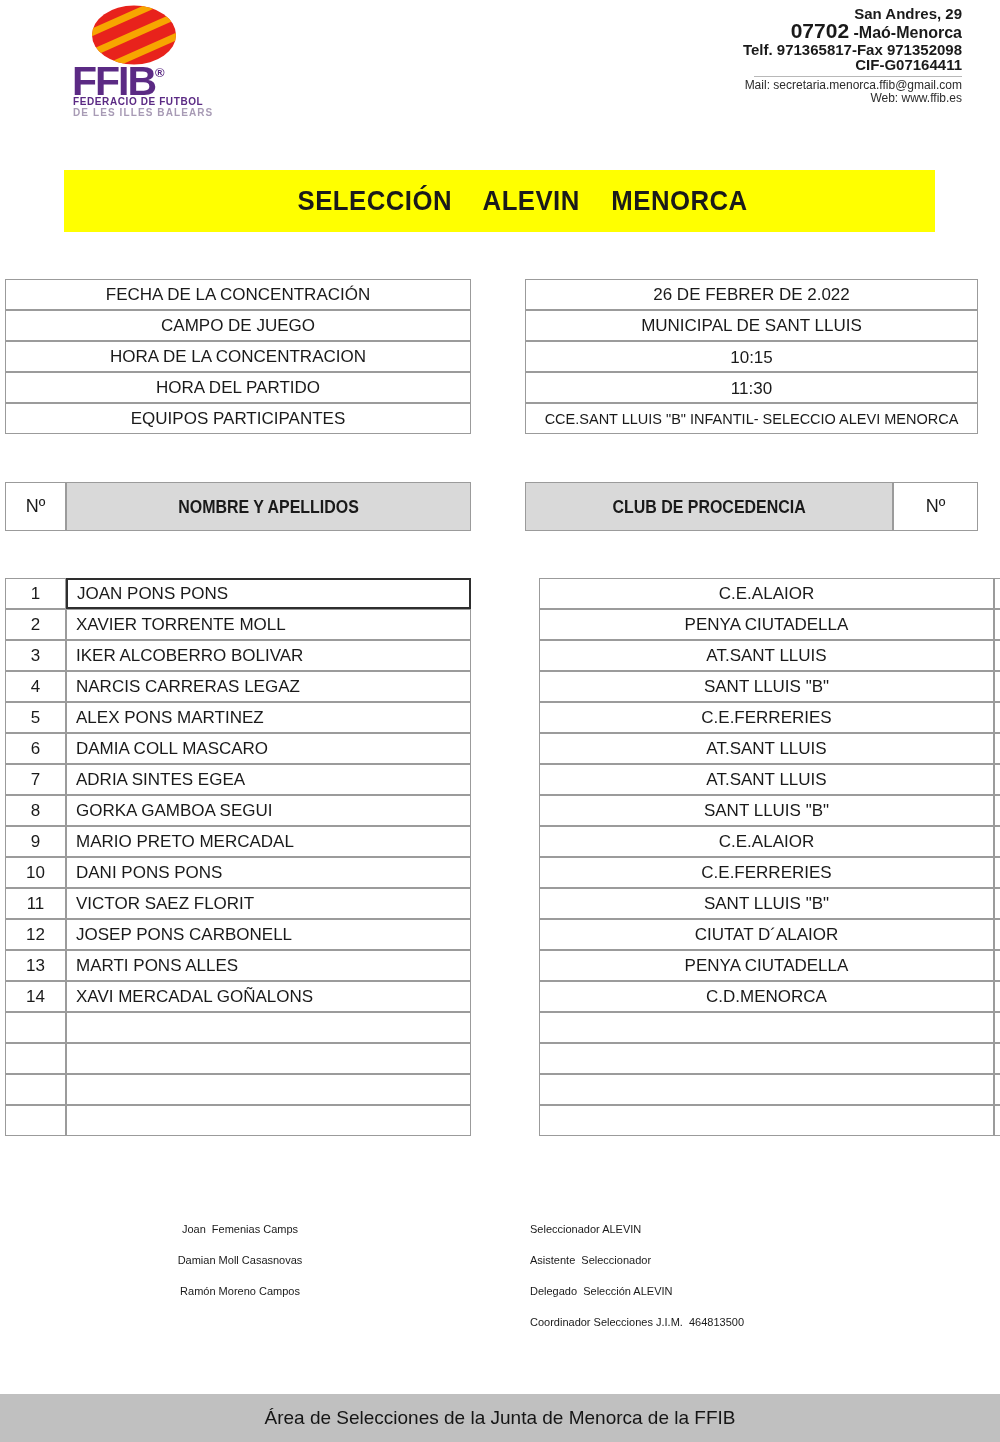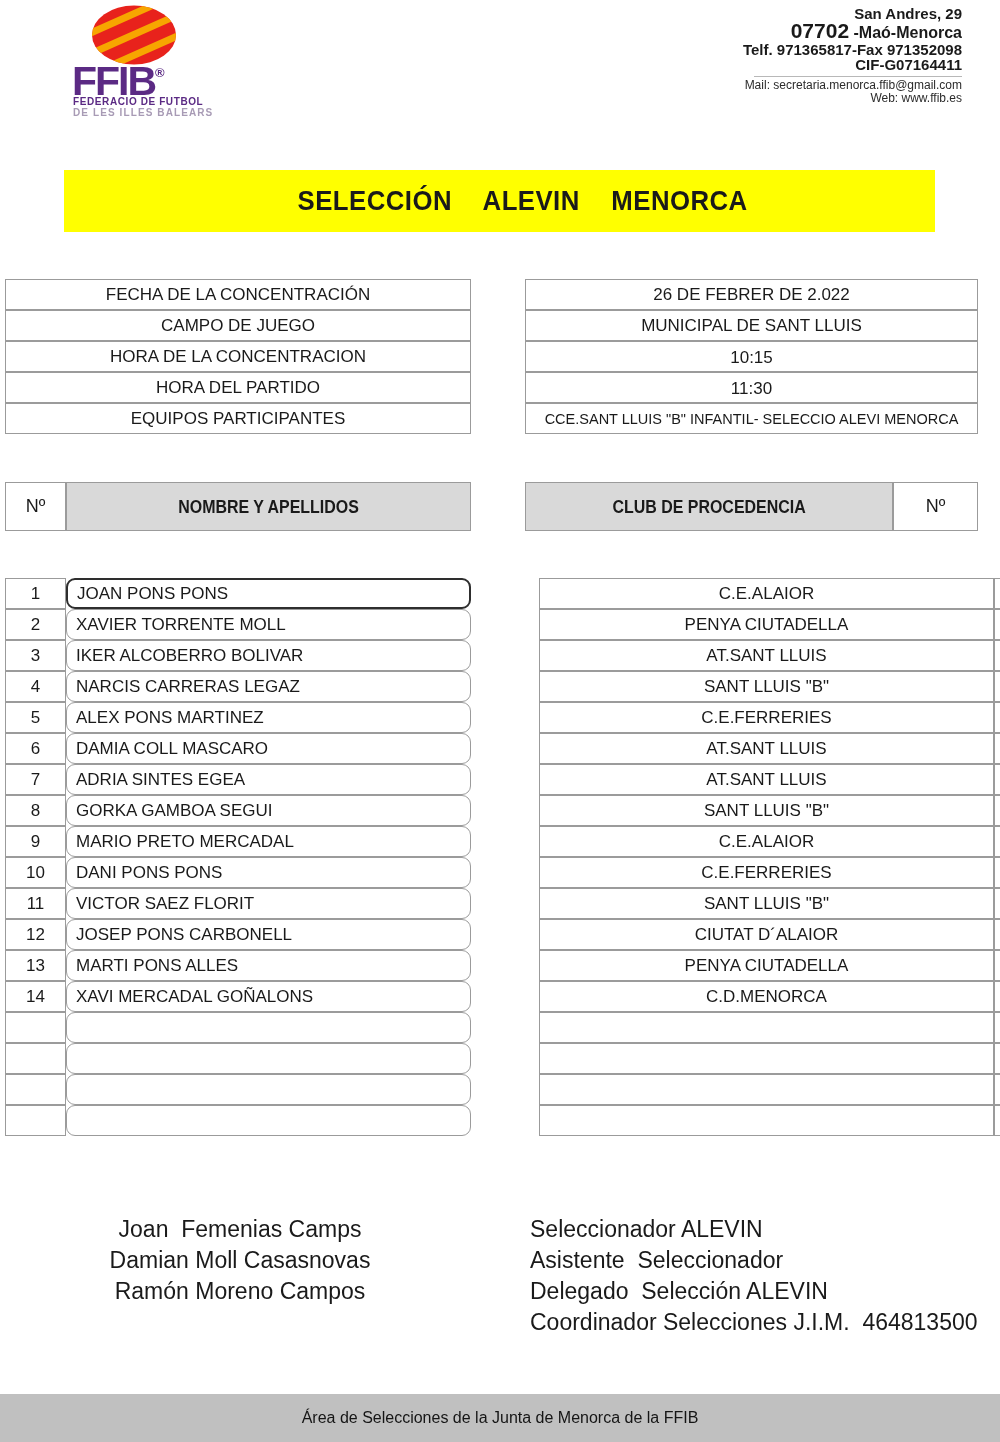--- a/index.html
+++ b/index.html
@@ -53,34 +53,34 @@
 
   
   .rbody{position:absolute;top:578px;}
   .rbody.left{left:5px;width:466px;}
   .rbody.right{left:539px;width:540px;}
   .trow{display:flex;height:31px;}
   .tcell{box-sizing:border-box;border:1px solid #9b9b9b;height:31px;display:flex;
          align-items:center;font-size:17px;background:#fff;white-space:nowrap;}
   .tcell.num{width:61px;justify-content:center;}
   .tcell.numr{width:85px;justify-content:center;}
-  .tcell.name{flex:1;padding-left:9px;border-radius:9px;}
+  .tcell.name{flex:1;padding-left:9px;}
   .tcell.club{flex:1;justify-content:center;}
   .tcell.active{border:2px solid #2e2e2e;position:relative;z-index:2;}
 
   
   .staff{position:absolute;left:0;top:1214px;width:1000px;}
   .staff-names{position:absolute;left:20px;top:0;width:440px;text-align:center;}
   .staff-roles{position:absolute;left:530px;top:0;}
-  .staff-row{height:31px;line-height:31px;font-size:23px;white-space:pre;}
+  .staff-row{height:31px;line-height:31px;font-size:11px;white-space:pre;}
 
   
   .footer{position:absolute;left:0;top:1394px;width:1000px;height:48px;
           display:flex;align-items:center;justify-content:center;
-          font-size:16px;color:#151515;}
+          font-size:19px;color:#151515;}
 </style>
 </head>
 <body>
 
 <div class="page">
 
   <div class="logo">
     <svg class="logo-ball" width="88" height="62" viewBox="0 0 88 62">
       <defs>
           <clipPath id="ballclip">

